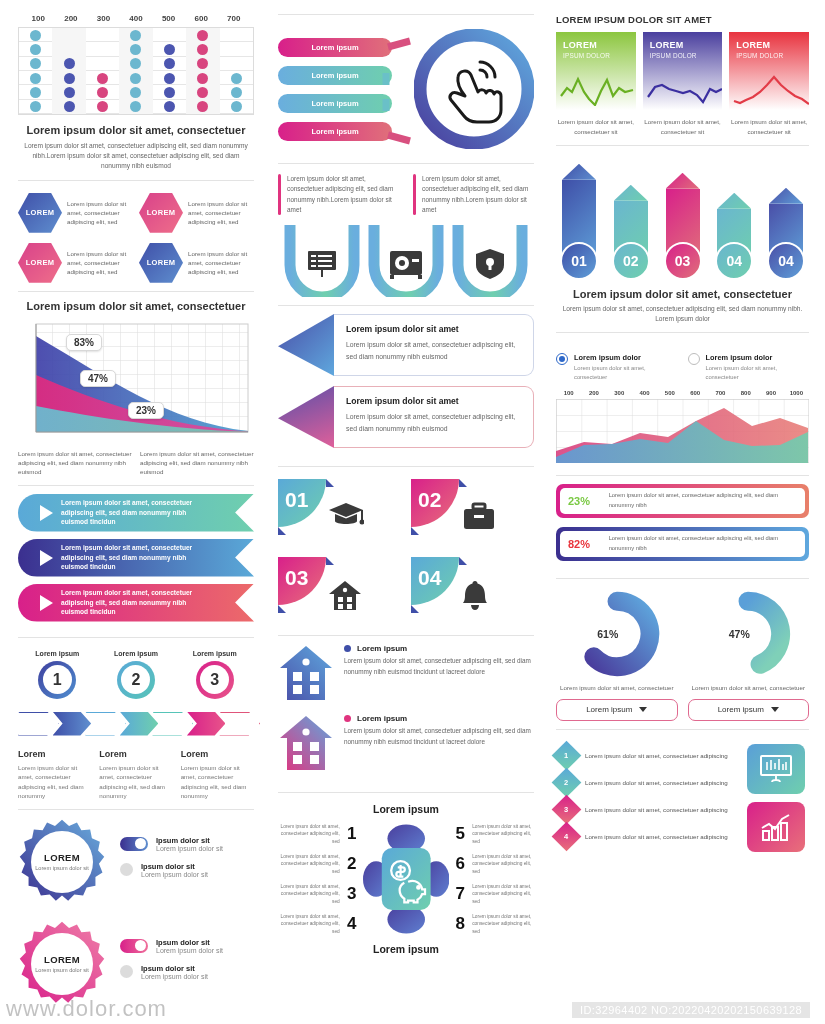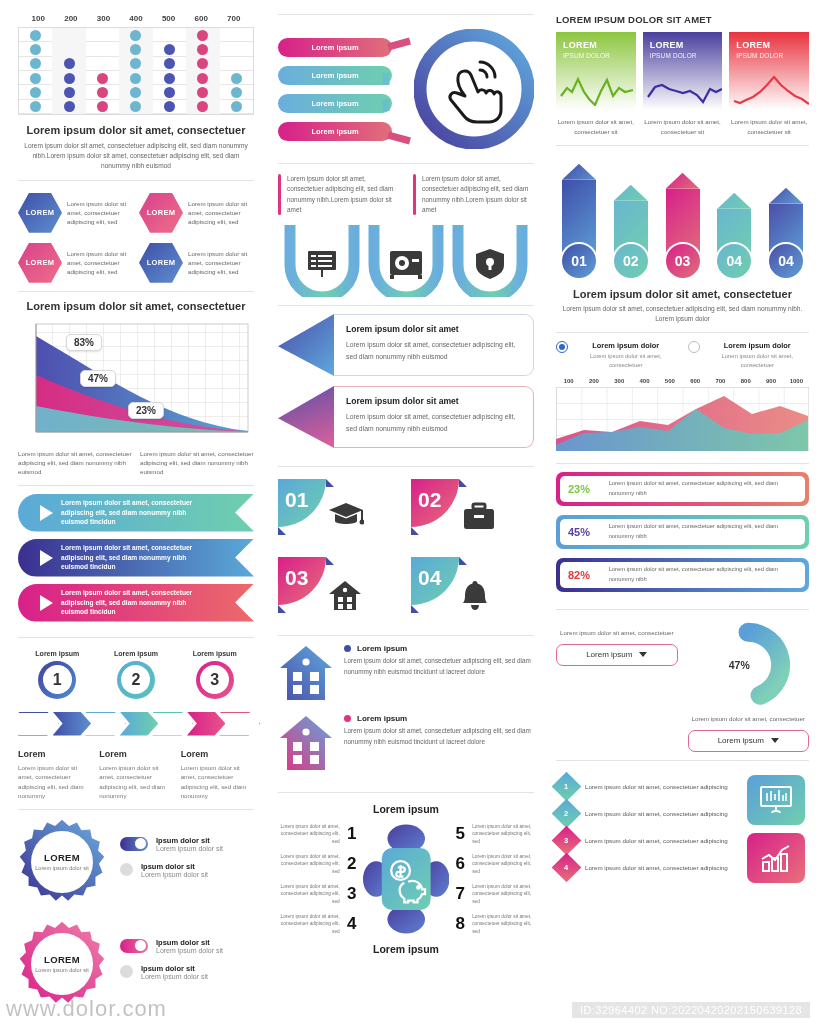--- a/index.html
+++ b/index.html
@@ -145,21 +145,21 @@
   .pctrow { display:flex; justify-content:space-between; padding:0 2px; }
   .pctrow span { font-size:15px; font-weight:bold; color:#2f2f2f;}
   .arrowbars { display:flex; justify-content:space-between; align-items:flex-end; height:118px; margin-top:8px; padding:0 2px;}
   .abar-wrap { width:42px; position:relative; display:flex; flex-direction:column; align-items:center; justify-content:flex-end; height:100%;}
   .abar { width:34px; position:relative; }
   .abar .head { width:34px; height:16px; clip-path: polygon(50% 0, 100% 100%, 0 100%);}
   .abar .body { width:34px; }
   .abar-num { width:38px;height:38px;border-radius:50%;display:flex;align-items:center;justify-content:center;
               color:#fff;font-size:14px;font-weight:bold;border:2px solid #fff; margin-top:-19px; z-index:3; position:relative;}
 
-  .radios { display:flex; gap:10px; margin-top:0;text-align:center;}
+  .radios { display:flex; gap:10px; margin-top:12px;}
   .radios > div { flex:1; display:flex; gap:6px;}
   .rad { width:12px;height:12px;border-radius:50%;border:1.6px solid #2e68c9; flex:none; display:flex;align-items:center;justify-content:center;}
   .rad i { width:6px;height:6px;border-radius:50%;background:#2e68c9;display:block;}
   .rad.empty { border-color:#bdbdbd;}
   .radios b { font-size:7.4px; color:#222; display:block;}
   .radios p { font-size:5.8px; color:#888; line-height:1.5; margin-top:2px;}
   .axis { display:flex; margin-top:8px;}
   .axis span { flex:1; text-align:center; font-size:6px; font-weight:bold; color:#444;}
 
   .pctbar { height:34px; border-radius:7px; padding:4px; margin-bottom:9px; display:flex;}
@@ -1025,38 +1025,44 @@
 
     <div class="sep"></div>
 
     <div class="blk">
       <div class="pctbar" style="background:linear-gradient(90deg,#d8208a,#e8806a);">
         <div class="inner">
           <span class="v" style="color:#7ac943;">23%</span>
           <p>Lorem ipsum dolor sit amet, consectetuer adipiscing elit, sed diam nonummy nibh</p>
         </div>
       </div>
-      <div class="pctbar" style="background:linear-gradient(90deg,#5a9fd8,#6fcfae);">
-        <div class="inner">
-          <span class="v" style="color:#5b3fa8;">45%</span>
-          <p>Lorem ipsum dolor sit amet, consectetuer adipiscing elit, sed diam nonummy nibh</p>
-        </div>
-      </div>
       <div class="pctbar" style="background:linear-gradient(90deg,#3b2f8f,#5fa8de);">
         <div class="inner">
           <span class="v" style="color:#e8343c;">82%</span>
           <p>Lorem ipsum dolor sit amet, consectetuer adipiscing elit, sed diam nonummy nibh</p>
         </div>
       </div>
     </div>
 
     <div class="sep"></div>
 
     <div class="blk donuts">
       <div class="donut-col">
+        <div class="donut">
+          <svg viewBox="0 0 100 100">
+            <defs>
+                <linearGradient id="dg1" x1="0" y1="1" x2="1" y2="0">
+                  <stop offset="0%" stop-color="#4a3f9e"></stop>
+                  <stop offset="100%" stop-color="#5fa8de"></stop>
+                </linearGradient>
+              </defs>
+            <path d="M50 50 m0 -38 a38 38 0 1 1 -27 64.5" fill="none" stroke="url(#dg1)" stroke-width="22" stroke-linecap="round"></path>
+          </svg>
+          <div class="val">61%</div>
+        </div>
         <p>Lorem ipsum dolor sit amet, consectetuer</p>
         <div class="dropdown">
           <span>Lorem ipsum</span>
           <div class="caret"></div>
         </div>
       </div>
       <div class="donut-col">
         <div class="donut">
           <svg viewBox="0 0 100 100">
             <defs>

